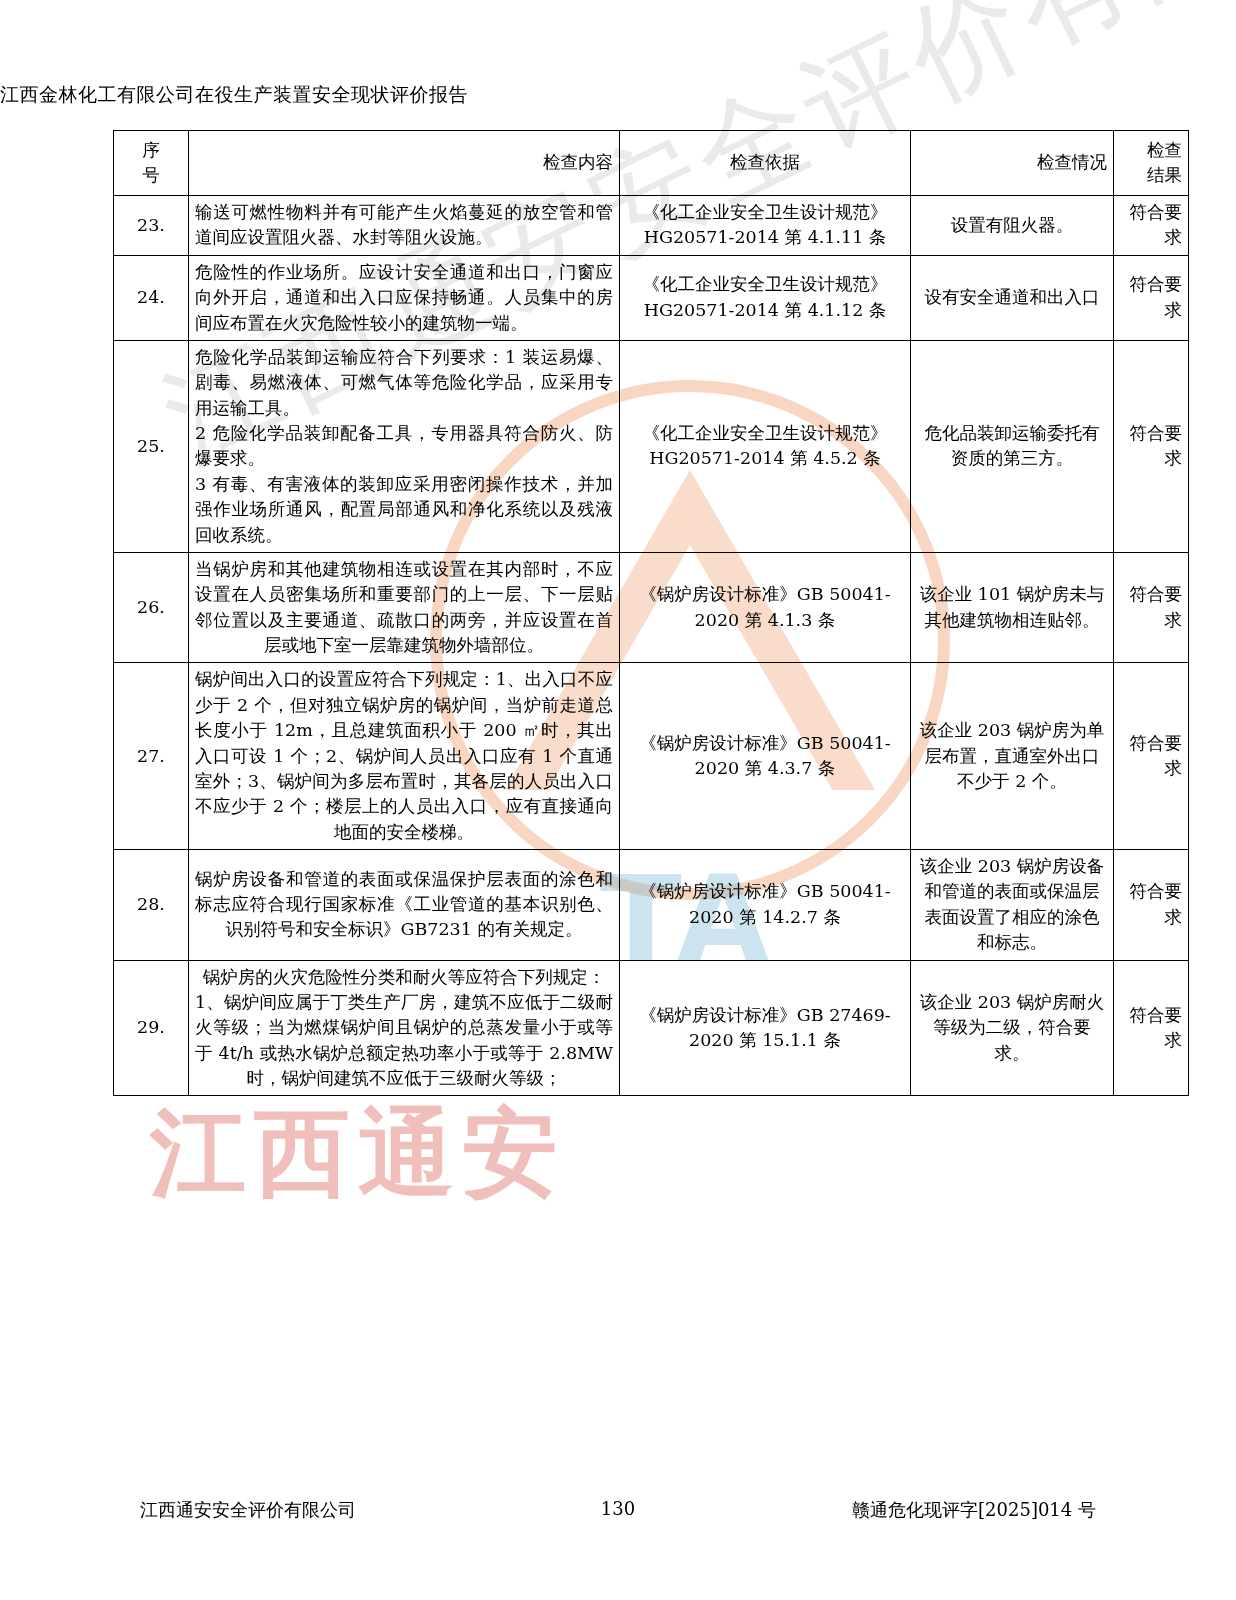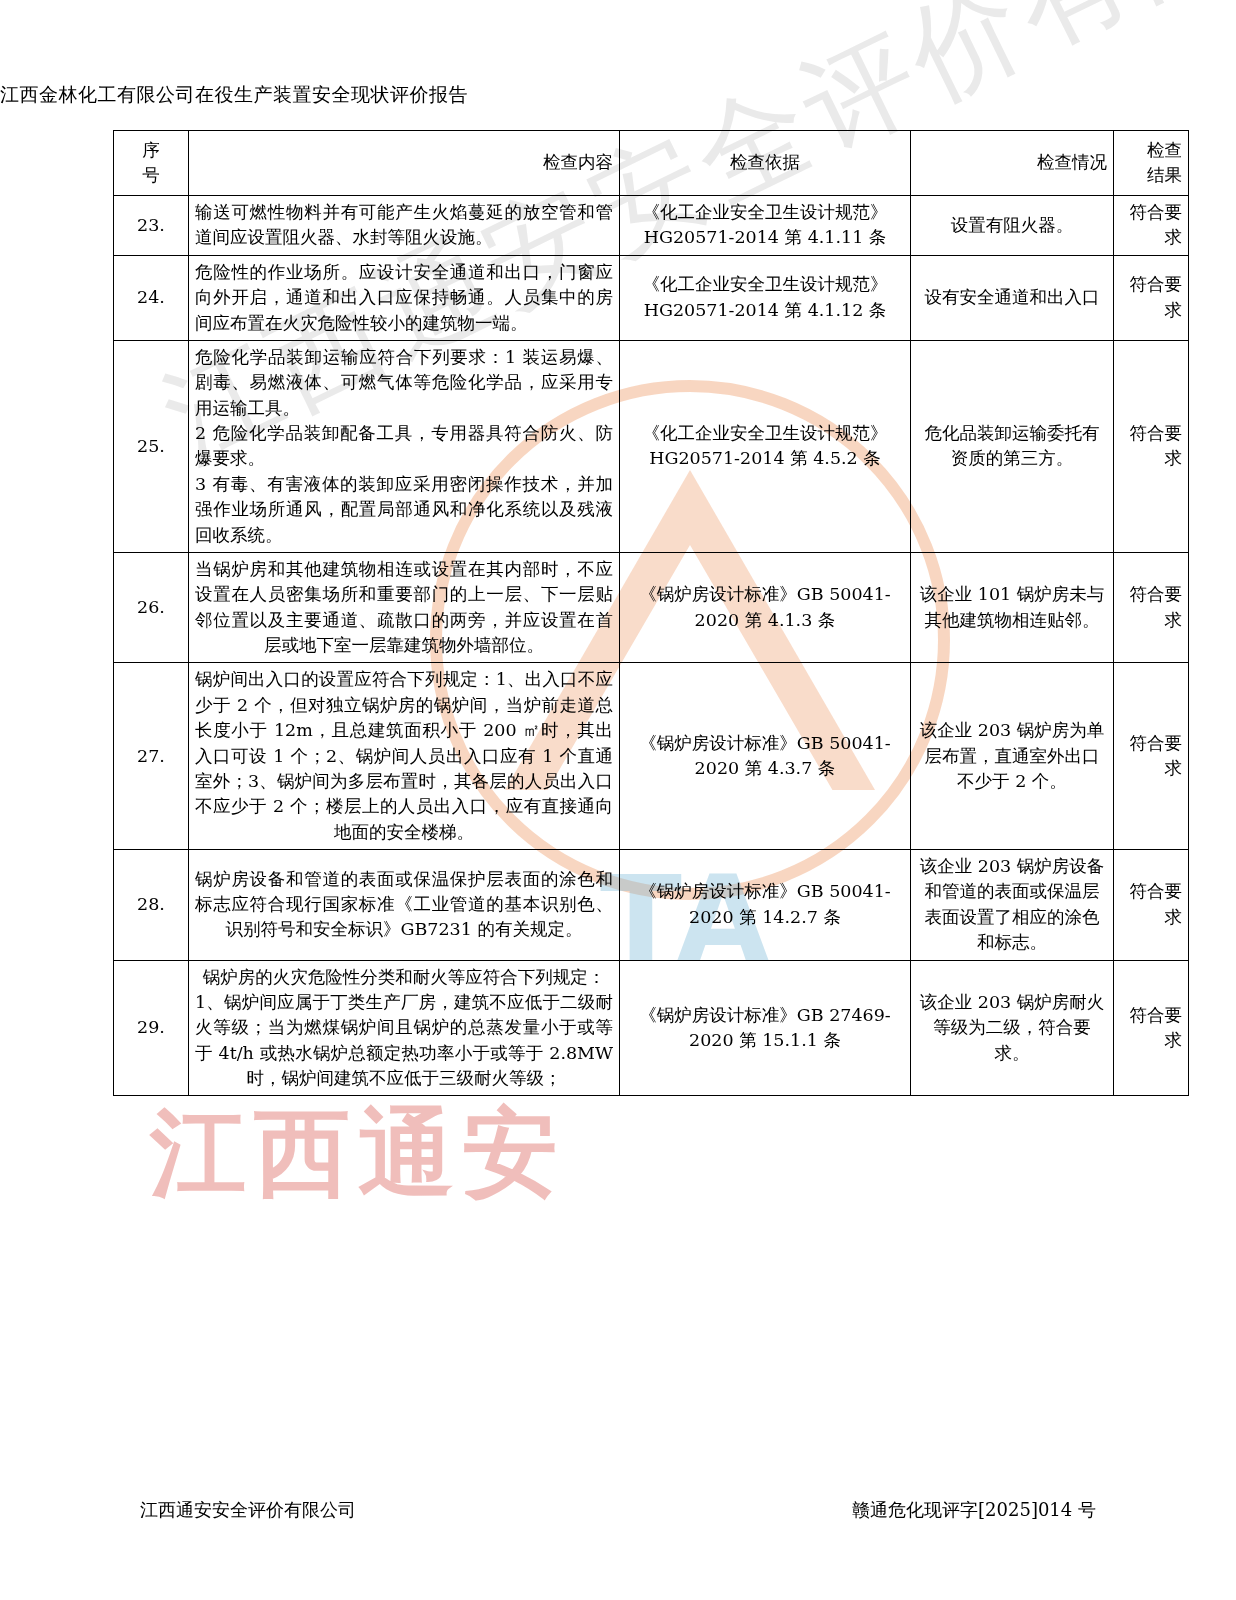--- a/index.html
+++ b/index.html
@@ -228,16 +228,17 @@
           <td class="col-basis basis-cell">《锅炉房设计标准》GB 27469-2020  第 15.1.1 条</td>
           <td class="col-status status-cell">该企业 203 锅炉房耐火等级为二级，符合要求。</td>
           <td class="col-result result-cell">符合要求</td>
         </tr>
       </tbody>
     </table>
   </div>
 
   <div class="footer">
     <div>江西通安安全评价有限公司</div>
+    <div class="pagenum">130</div>
     <div>赣通危化现评字[2025]014 号</div>
   </div>
 
 </div>
 
 </body></html>

